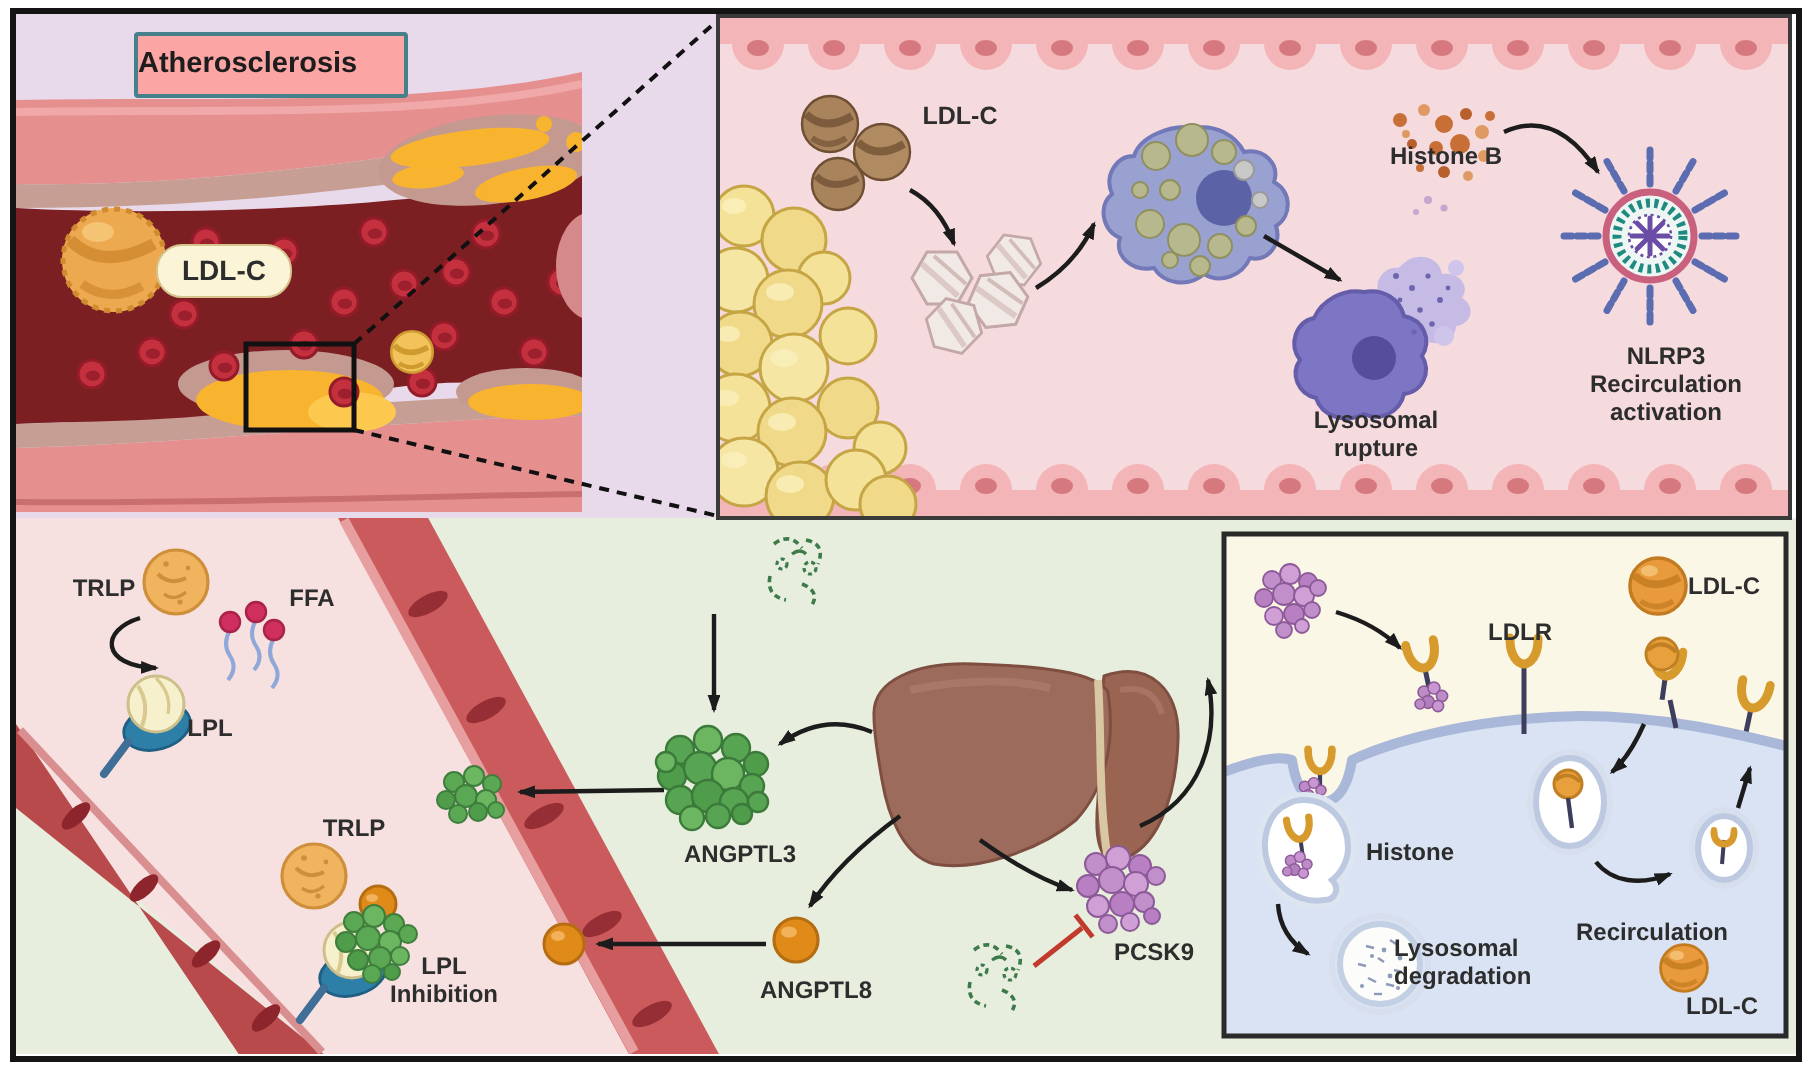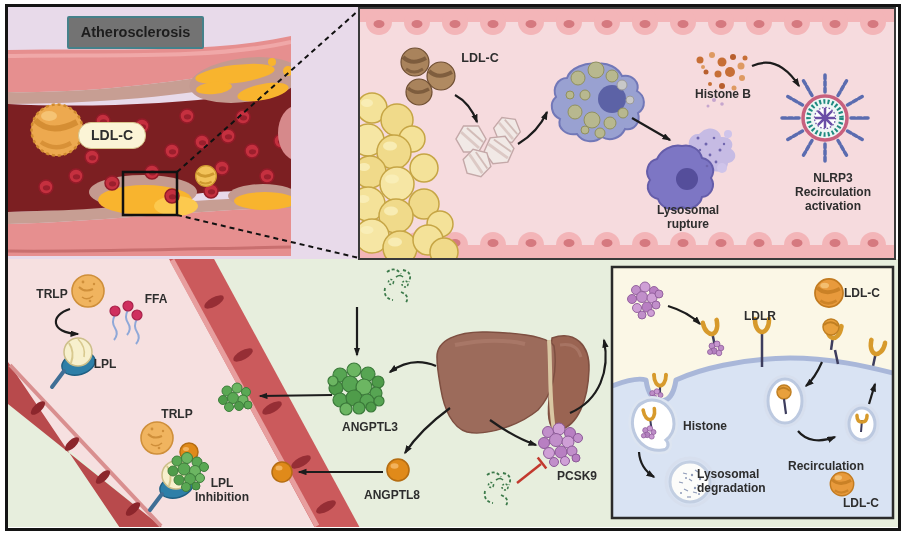--- a/index.html
+++ b/index.html
@@ -2,22 +2,22 @@
 <html><head>
 <meta charset="utf-8">
 <style>
   html,body{margin:0;padding:0;background:#ffffff;}
   #fig{position:relative;width:906px;height:535px;background:#ffffff;overflow:hidden;
        font-family:"Liberation Sans",sans-serif;}
   #art{position:absolute;left:0;top:0;}
   .lbl{position:absolute;font:700 12px/1.15 "Liberation Sans",sans-serif;color:#2d2d2d;
        text-align:center;white-space:pre-line;pointer-events:none;}
   .title-box{position:absolute;left:67px;top:16px;width:133px;height:29px;
-       background:#737373;border:2px solid #45818a;border-radius:2px;
-       font:700 14.5px/29px "Liberation Sans",sans-serif;color:#1d1d1d;text-align:center;}
+       background:#fca5a5;border:2px solid #45818a;border-radius:2px;
+       font:700 14.5px/29px "Liberation Sans",sans-serif;color:#1d1d1d;}
   .pill{position:absolute;left:78px;top:122px;width:66px;height:25px;background:#fbf4d6;
        border:1.5px solid #d6c38b;border-radius:13px;
        font:700 14px/25px "Liberation Sans",sans-serif;color:#2d2d2d;text-align:center;}
 </style>
 </head>
 <body>
 
 <div id="fig">
 
 <svg id="art" width="906" height="535" viewBox="0 0 906 535">
@@ -620,36 +620,36 @@
   </g>
   <rect x="612" y="267" width="281" height="251" fill="none" stroke="#2a2a2a" stroke-width="2.5"></rect>
 
   <rect x="6.5" y="5.5" width="893" height="524" fill="none" stroke="#141414" stroke-width="3"></rect>
 </svg>
 
 <div class="title-box">Atherosclerosis</div>
 <div class="pill">LDL-C</div>
 
 <div class="lbl" style="left:450px;top:51px;width:60px;font-size:12.5px">LDL-C</div>
-<div class="lbl" style="left:687px;top:88px;width:72px">Histone B</div>
+<div class="lbl" style="left:687px;top:72px;width:72px">Histone B</div>
 <div class="lbl" style="left:648px;top:204px;width:80px">Lysosomal
 rupture</div>
 <div class="lbl" style="left:783px;top:172px;width:100px">NLRP3
 Recirculation
 activation</div>
 
 <div class="lbl" style="left:27px;top:288px;width:50px">TRLP</div>
 <div class="lbl" style="left:130px;top:293px;width:52px">FFA</div>
 <div class="lbl" style="left:80px;top:358px;width:50px">LPL</div>
 <div class="lbl" style="left:152px;top:408px;width:50px">TRLP</div>
 <div class="lbl" style="left:177px;top:477px;width:90px">LPL
 Inhibition</div>
 
 <div class="lbl" style="left:325px;top:421px;width:90px">ANGPTL3</div>
-<div class="lbl" style="left:347px;top:489px;width:90px">ANGPTL8</div>
+<div class="lbl" style="left:363px;top:489px;width:90px">ANGPTL8</div>
 <div class="lbl" style="left:532px;top:470px;width:90px">PCSK9</div>
 
 <div class="lbl" style="left:834px;top:287px;width:56px">LDL-C</div>
 <div class="lbl" style="left:732px;top:310px;width:56px">LDLR</div>
 <div class="lbl" style="left:668px;top:420px;width:74px">Histone</div>
 <div class="lbl" style="left:776px;top:460px;width:100px">Recirculation</div>
 <div class="lbl" style="left:697px;top:468px;width:92px;text-align:left">Lysosomal
 degradation</div>
 <div class="lbl" style="left:833px;top:497px;width:56px">LDL-C</div>
 

